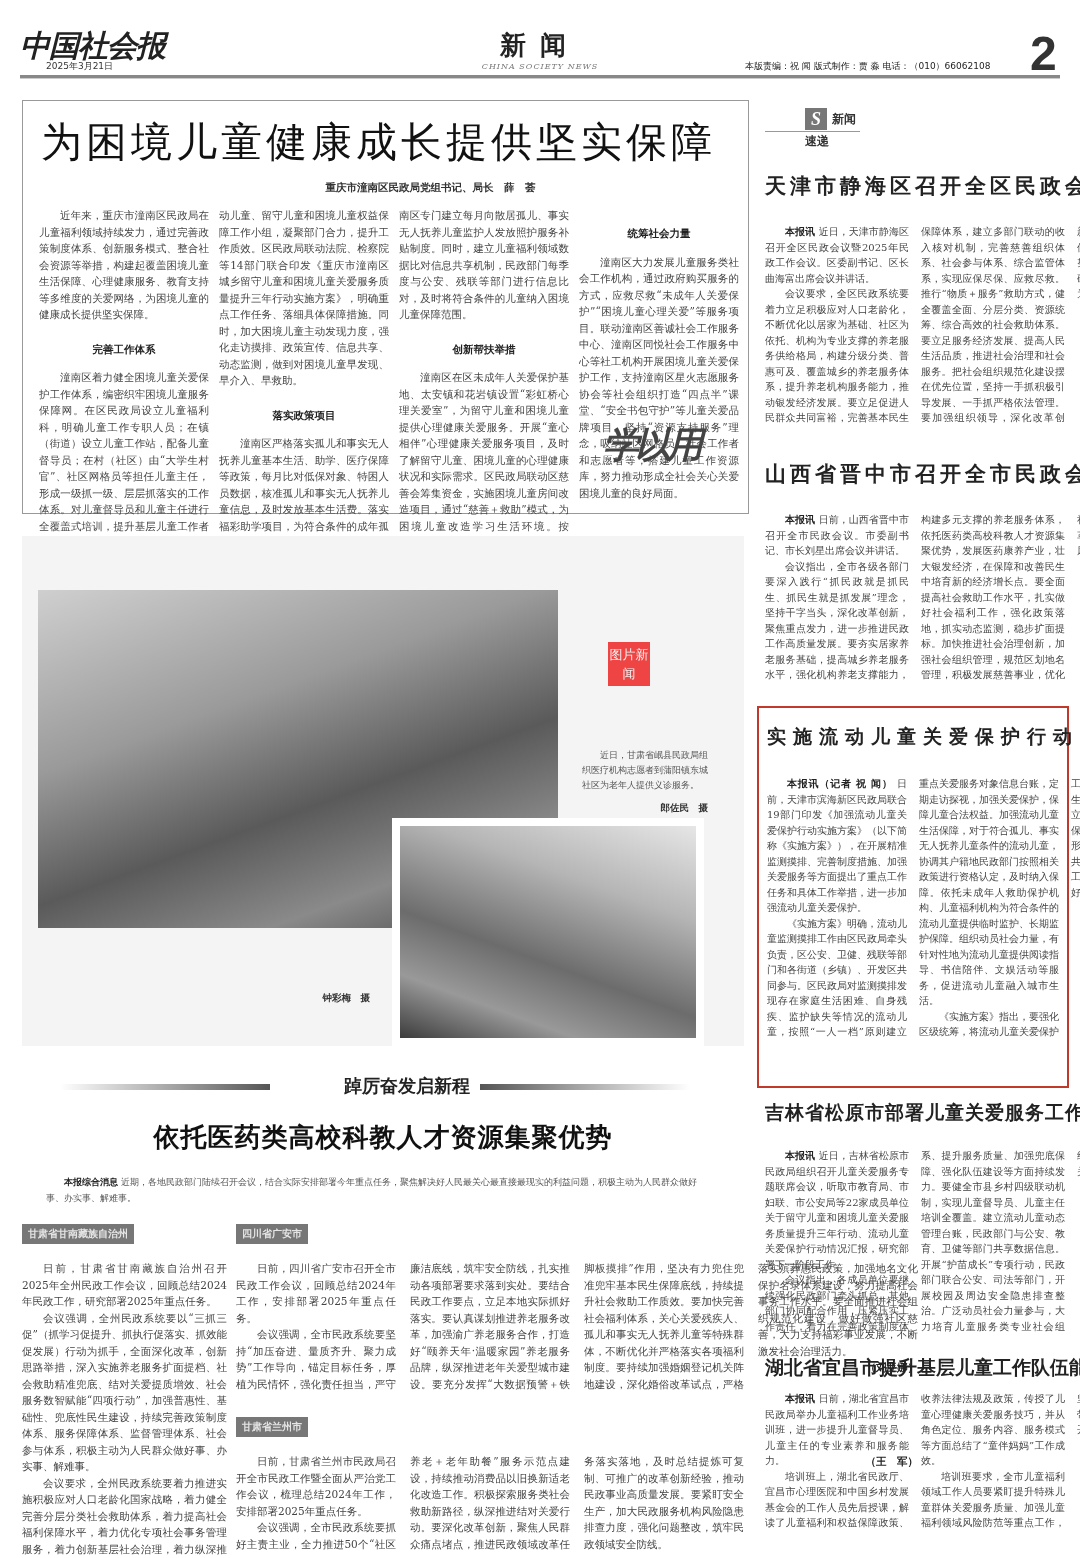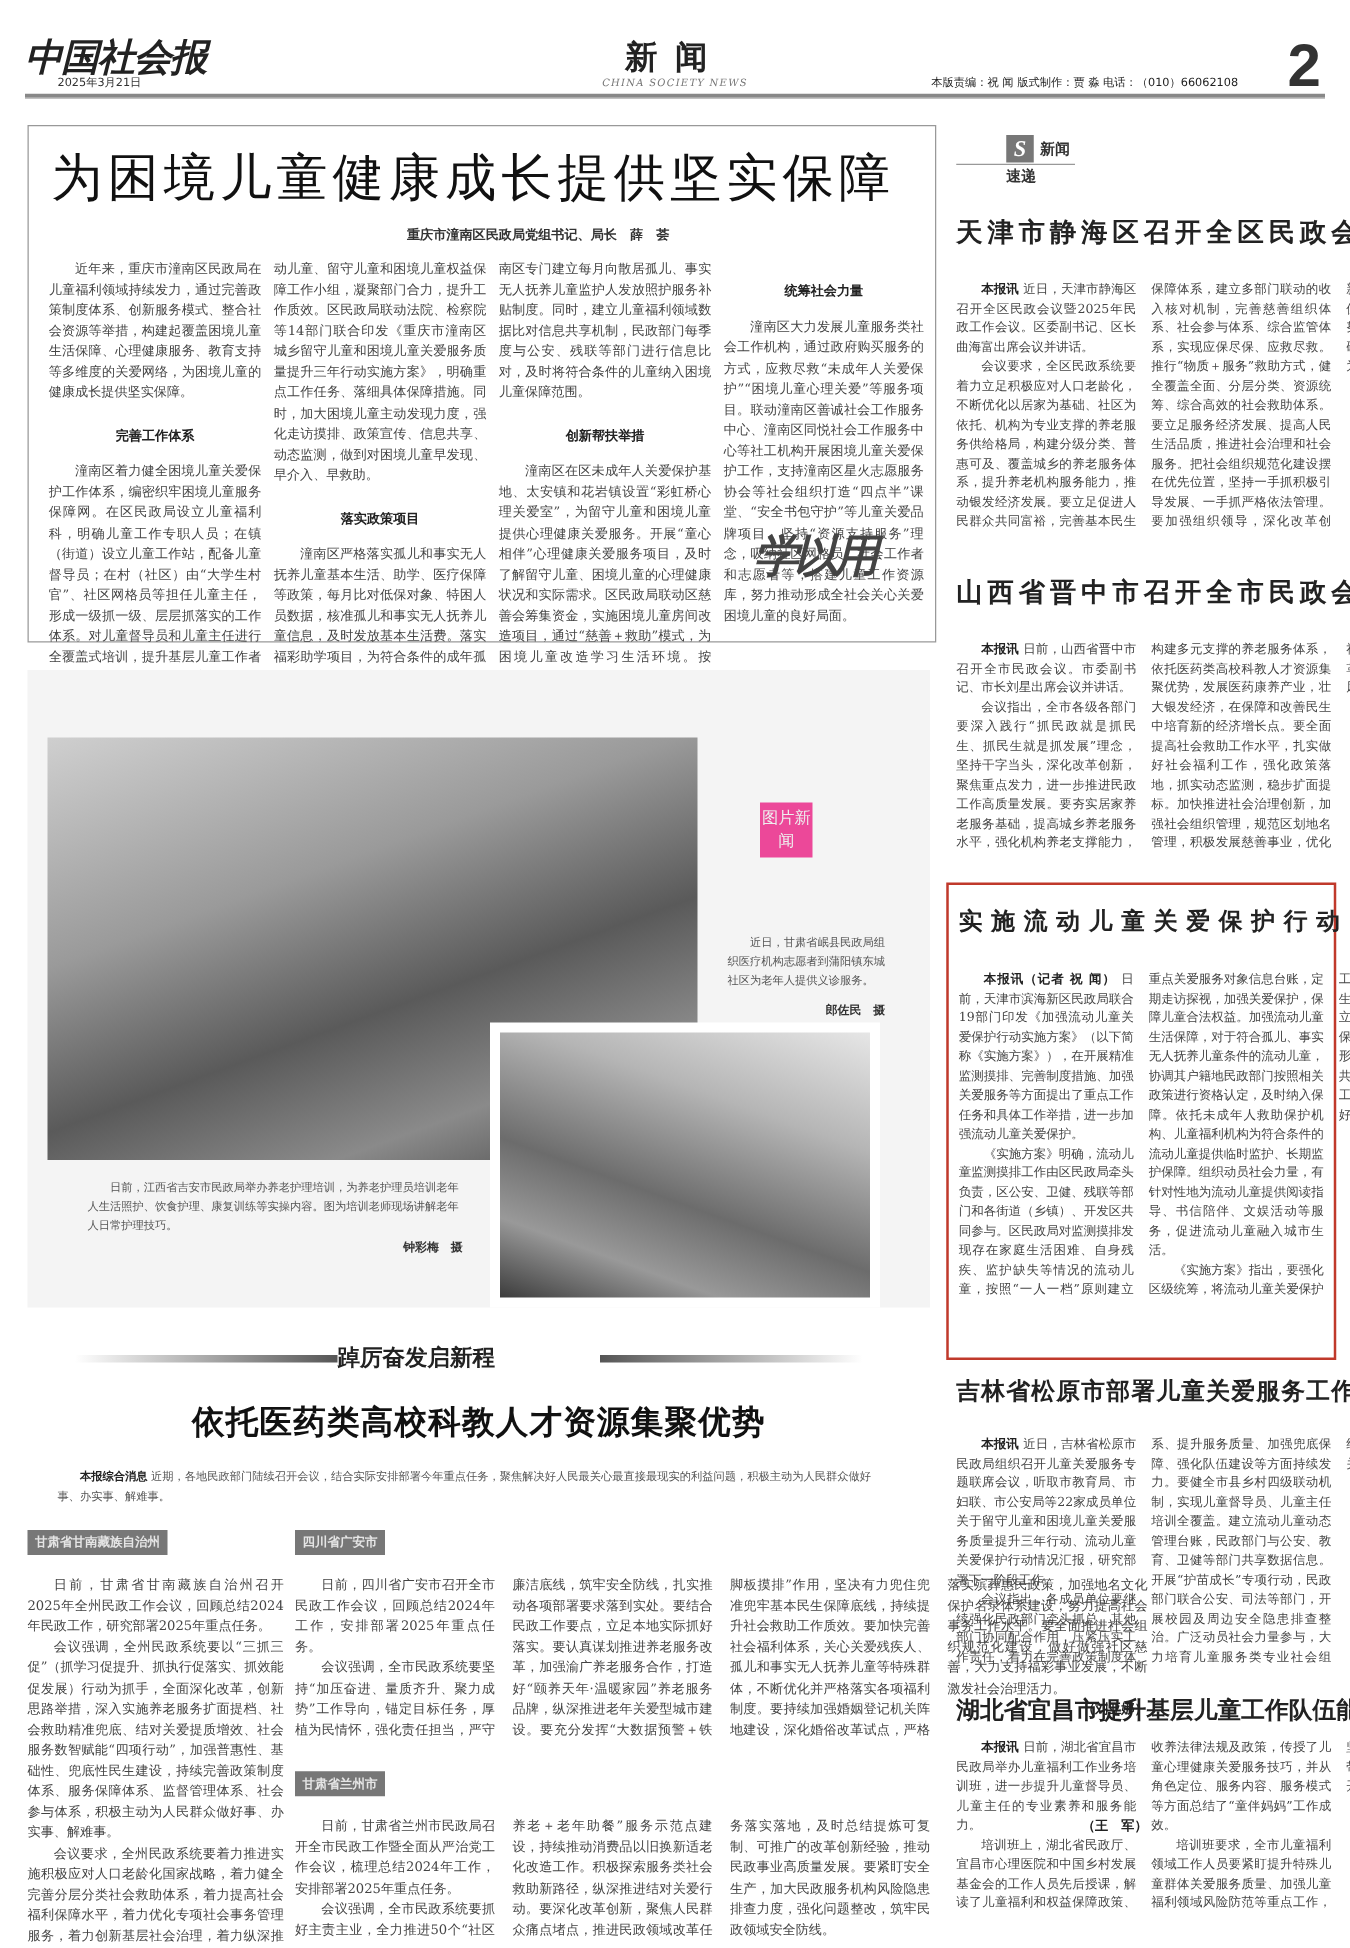--- a/index.html
+++ b/index.html
@@ -57,35 +57,34 @@
     </div>
   <div class="abs col" style="left:556px;top:106px;width:160px;">
       <div class="subh">统筹社会力量</div>
       <p>潼南区大力发展儿童服务类社会工作机构，通过政府购买服务的方式，应救尽救“未成年人关爱保护”“困境儿童心理关爱”等服务项目。联动潼南区善诚社会工作服务中心、潼南区同悦社会工作服务中心等社工机构开展困境儿童关爱保护工作，支持潼南区星火志愿服务协会等社会组织打造“四点半”课堂、“安全书包守护”等儿童关爱品牌项目。坚持“资源支持服务”理念，吸纳社区网格员、社会工作者和志愿者等，搭建儿童工作资源库，努力推动形成全社会关心关爱困境儿童的良好局面。</p>
     </div>
   <div class="abs" style="left:580px;top:320px;font-size:36px;font-weight:bold;font-style:italic;color:#444;letter-spacing:-4px;">学以用</div>
 </div>
 
 <div class="abs" style="left:22px;top:536px;width:722px;height:510px;background:#f4f4f4;">
   <div class="abs photo" style="left:16px;top:54px;width:520px;height:338px;"></div>
-  <div class="abs" style="left:586px;top:106px;width:42px;height:44px;background:#ec4899;color:#eee;font-family:'DejaVu Sans',sans-serif;font-size:13px;line-height:19px;text-align:center;padding-top:3px;">图片新闻</div>
+  <div class="abs" style="left:586px;top:106px;width:42px;height:44px;background:#ef4444;color:#eee;font-family:'DejaVu Sans',sans-serif;font-size:13px;line-height:19px;text-align:center;padding-top:3px;">图片新闻</div>
   <div class="abs cap" style="left:560px;top:212px;width:126px;">近日，甘肃省岷县民政局组织医疗机构志愿者到蒲阳镇东城社区为老年人提供义诊服务。</div>
   <div class="abs" style="left:560px;top:266px;width:126px;text-align:right;font-size:9.5px;font-weight:bold;color:#333;font-family:'DejaVu Sans',sans-serif;">郎佐民　摄</div>
   <div class="abs" style="left:370px;top:282px;width:312px;height:228px;background:#fff;padding:8px;">
     <div class="photo2" style="width:100%;height:100%;"></div>
   </div>
-  <div class="abs cap" style="left:48px;top:408px;width:300px;">日前，江西省吉安市民政局举办养老护理培训，为养老护理员培训老年人生活照护、饮食护理、康复训练等实操内容。图为培训老师现场讲解老年人日常护理技巧。</div>
   <div class="abs" style="left:48px;top:456px;width:300px;text-align:right;font-size:9.5px;font-weight:bold;color:#333;font-family:'DejaVu Sans',sans-serif;">钟彩梅　摄</div>
 </div>
 
 <div class="abs" style="left:60px;top:1080px;width:630px;height:10px;">
   <div class="abs" style="left:0;top:4px;width:210px;height:6px;background:linear-gradient(90deg,#fff,#555);"></div>
   <div class="abs" style="left:420px;top:4px;width:210px;height:6px;background:linear-gradient(90deg,#555,#fff);"></div>
 </div>
-<div class="abs" style="left:270px;top:1074px;width:200px;text-align:left;font-size:18px;font-weight:bold;color:#222;font-family:'DejaVu Serif',serif;">踔厉奋发启新程</div>
+<div class="abs" style="left:270px;top:1074px;width:200px;text-align:right;font-size:18px;font-weight:bold;color:#222;font-family:'DejaVu Serif',serif;">踔厉奋发启新程</div>
 <div class="abs" style="left:22px;top:1120px;width:722px;text-align:center;font-size:26px;font-weight:bold;color:#111;font-family:'DejaVu Serif',serif;letter-spacing:1px;">依托医药类高校科教人才资源集聚优势</div>
 <div class="abs" style="left:46px;top:1174px;width:660px;font-size:9px;line-height:16px;color:#555;text-indent:2em;">
   <span class="lead">本报综合消息</span>
   <span>近期，各地民政部门陆续召开会议，结合实际安排部署今年重点任务，聚焦解决好人民最关心最直接最现实的利益问题，积极主动为人民群众做好事、办实事、解难事。</span>
 </div>
 
 <div class="abs" style="left:22px;top:1222px;width:205px;">
   <div class="tag">甘肃省甘南藏族自治州</div>
   <div class="col" style="margin-top:16px;">
       <p>日前，甘肃省甘南藏族自治州召开2025年全州民政工作会议，回顾总结2024年民政工作，研究部署2025年重点任务。</p>

